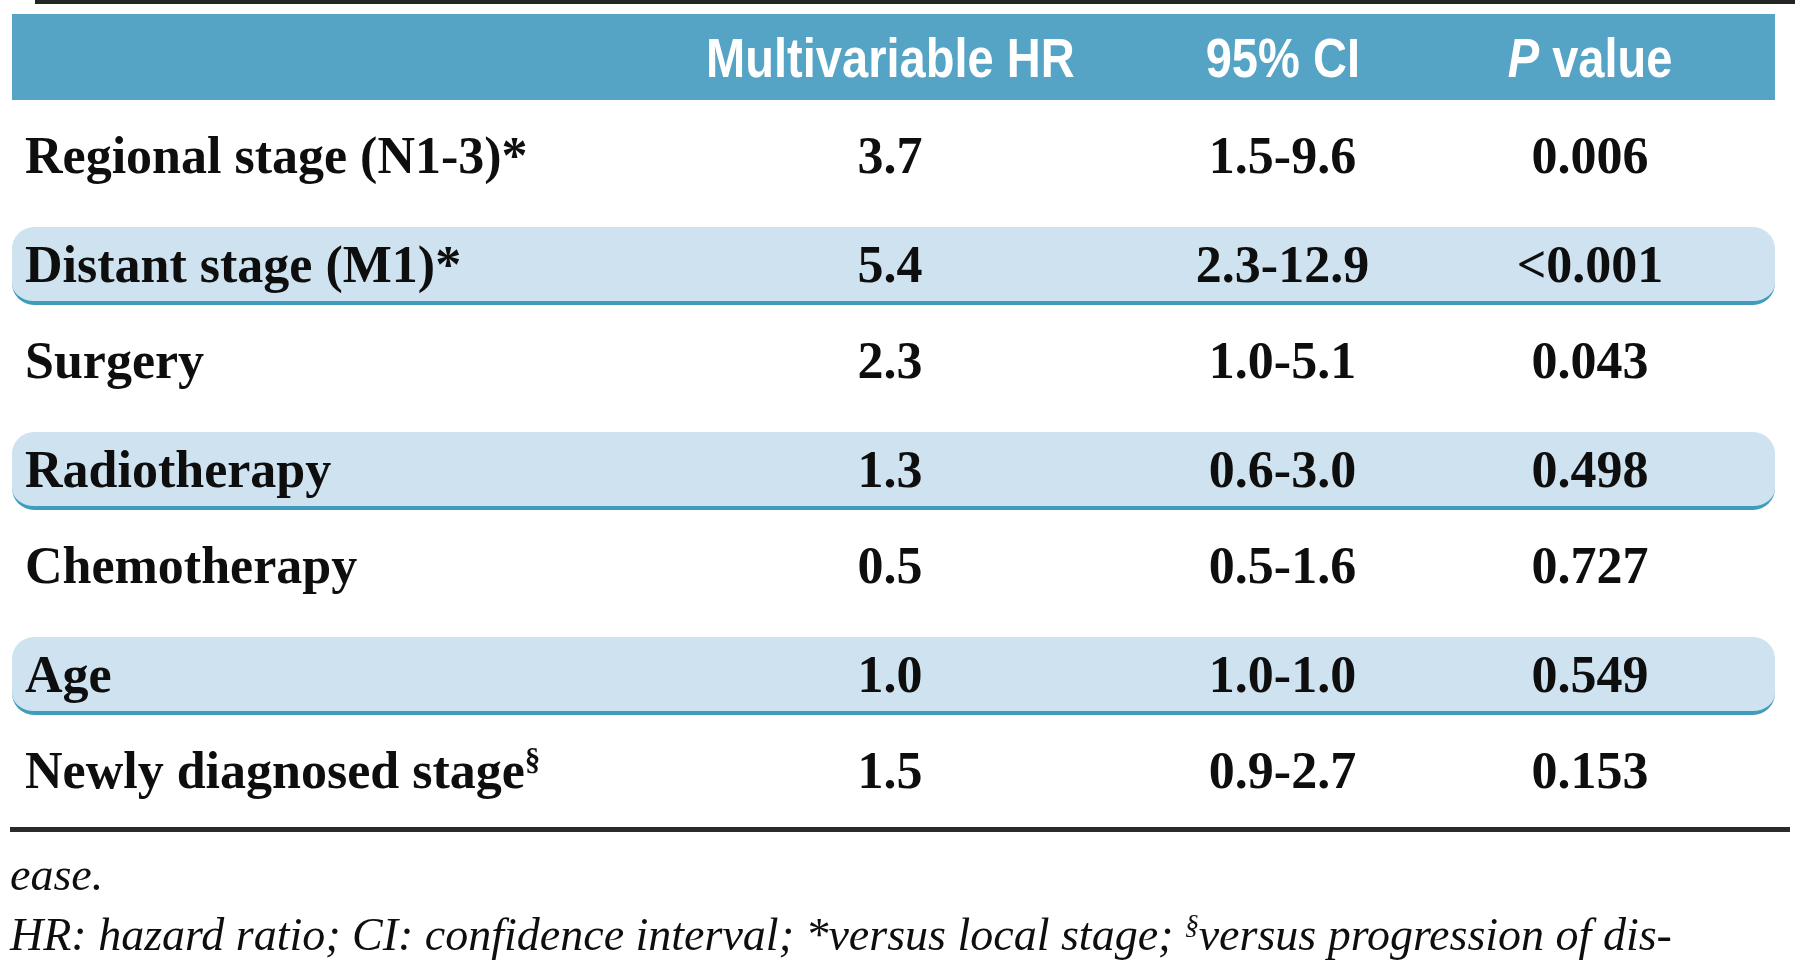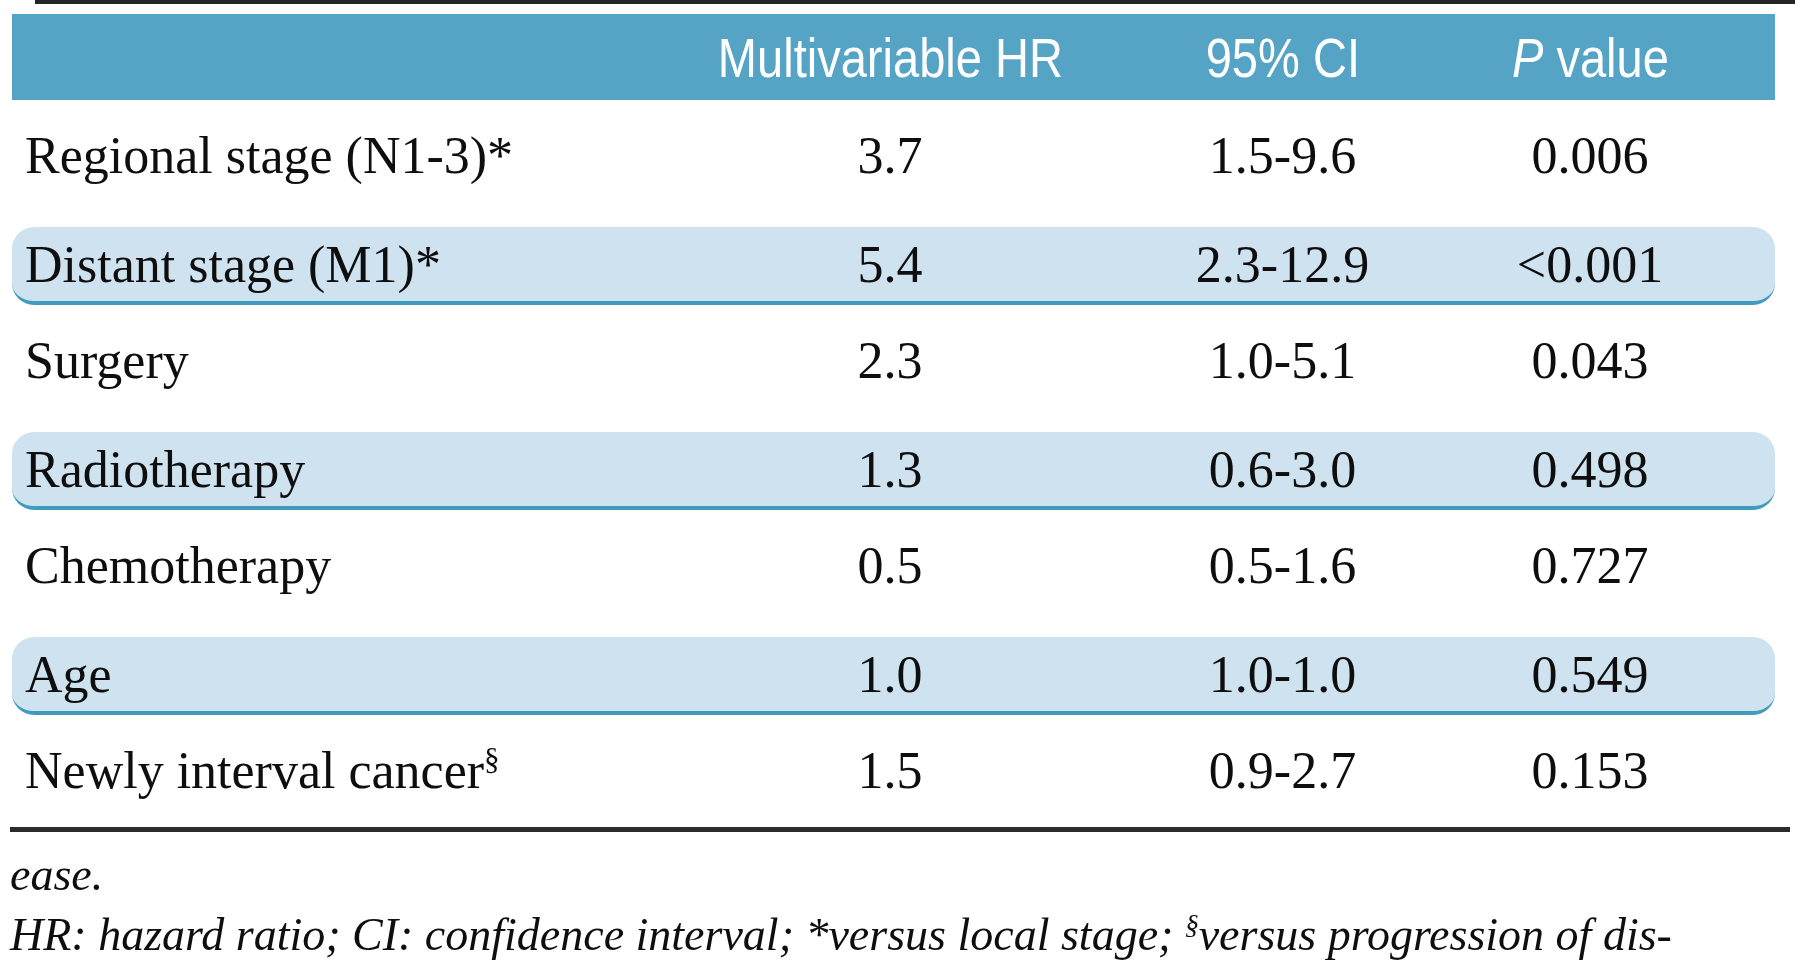--- a/index.html
+++ b/index.html
@@ -30,28 +30,28 @@
     grid-template-columns: 608px 540px 245px 370px;
     align-items: center;
     height: 100%;
     width: 100%;
   }
   .header-band .grid-row { background: #55a4c5; }
   .hcell {
     text-align: center;
     color: #ffffff;
     font-family: "Liberation Sans", sans-serif;
-    font-weight: 400;
+    font-weight: 700;
     font-size: 56px;
     white-space: nowrap;
   }
   .hcell .squeeze { display: inline-block; transform: scaleX(0.84); transform-origin: center; }
   .hcell .it { font-style: italic; }
   
-  #rows { position: absolute; top: 100px; left: 0; width: 1800px; }
+  #rows { position: absolute; top: 100px; left: 0; width: 1800px; font-weight: bold; }
   .row-white { height: 110px; }
   .row-white .grid-row { padding-left: 12px; width: 1763px; }
   .row-shade-wrap { height: 95px; padding-top: 17px; box-sizing: border-box; }
   .row-shade {
     margin-left: 12px;
     width: 1763px;
     height: 74px;
     background: #cfe2ef;
     border-bottom: 4px solid #3f9cbd;
     box-sizing: content-box;
@@ -151,21 +151,21 @@
           <div class="grid-row">
             <div class="cell label"><span>Age</span></div>
             <div class="cell num">1.0</div>
             <div class="cell num">1.0-1.0</div>
             <div class="cell num">0.549</div>
           </div>
         </div>
       </div>
       <div class="row-white">
         <div class="grid-row">
-          <div class="cell label"><span>Newly interval cancer</span><sup>§</sup></div>
+          <div class="cell label"><span>Newly diagnosed stage</span><sup>§</sup></div>
           <div class="cell num">1.5</div>
           <div class="cell num">0.9-2.7</div>
           <div class="cell num">0.153</div>
         </div>
       </div>
     </div>
 
   <div class="bottom-rule"></div>
 
   <div class="footnote">

